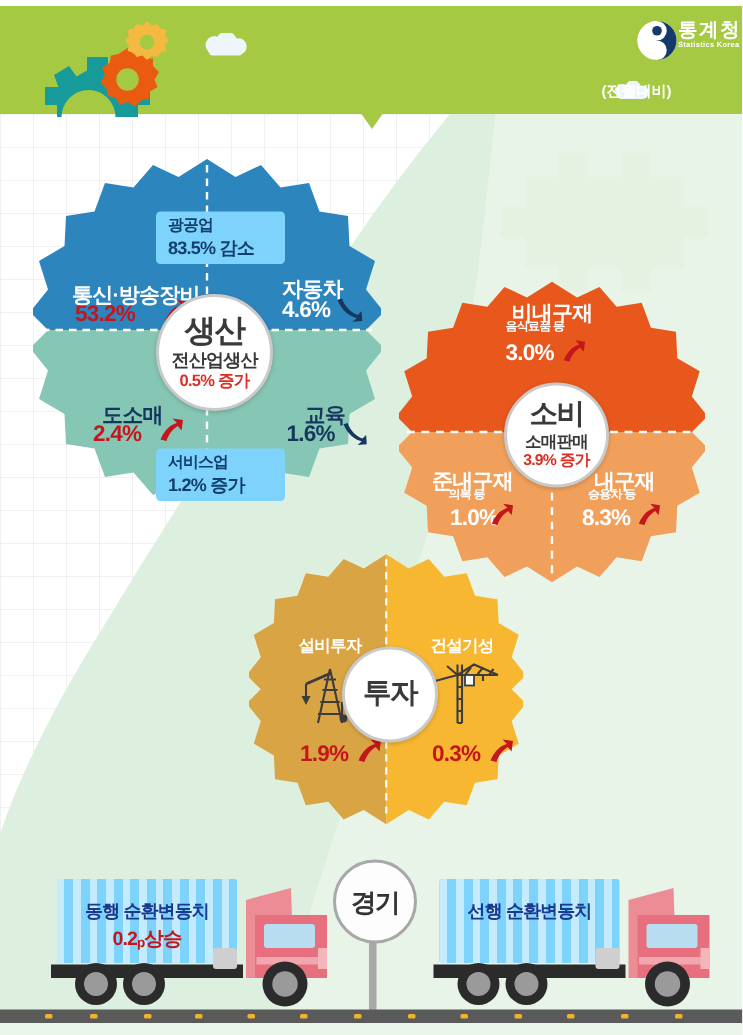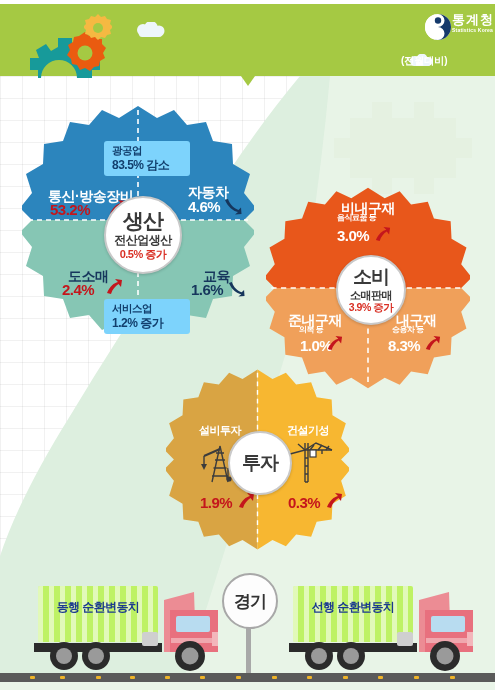--- a/index.html
+++ b/index.html
@@ -74,21 +74,21 @@
 
   
   .m-lab{position:absolute;font-size:14px;font-weight:bold;letter-spacing:-.5px;white-space:nowrap;}
   .m-lab2{position:absolute;font-size:8px;font-weight:bold;letter-spacing:-.5px;white-space:nowrap;}
   .m-val{position:absolute;font-size:15px;font-weight:bold;letter-spacing:-.5px;white-space:nowrap;}
   .c-navy{color:#16365c;}
   .c-white{color:#ffffff;}
   .c-red{color:#c4161c;}
 
   
-  .truck-box{position:absolute;background:#bef264;border-radius:2px;overflow:hidden;}
+  .truck-box{position:absolute;background:#7dd3fc;border-radius:2px;overflow:hidden;}
   .truck-box .stripes{position:absolute;left:0;top:0;right:0;bottom:0;
     background:repeating-linear-gradient(to right, rgba(255,255,255,.55) 0 5px, rgba(255,255,255,0) 5px 11px);}
   .tb-l1{position:absolute;width:100%;text-align:center;font-size:12px;font-weight:bold;color:#1b3a8f;letter-spacing:-.6px;}
   .tb-l2{position:absolute;width:100%;text-align:center;font-size:13px;font-weight:bold;letter-spacing:-.6px;}
   .sub-p{font-size:9px;vertical-align:-1px;}
 
   .sign-circle{
     position:absolute;border-radius:50%;background:#fdfdfd;border:2px solid #a8a8a8;
     display:flex;align-items:center;justify-content:center;
     font-size:17px;font-weight:bold;color:#333;letter-spacing:-1px;
@@ -322,20 +322,21 @@
     <path d="M2 16 C5 9 9 6 13 5 L10 2 L17 3 L16 10 L13.5 7 C10.5 9 7.5 12 6 17 Z" fill="#c4161c"></path>
   </svg>
 
   <div class="hub" style="left:228px;top:431px;width:60px;height:60px;">
     <span class="h1" style="font-size:19px;">투자</span>
   </div>
 
   <div class="truck-box" style="left:38px;top:586px;width:120px;height:56px;">
     <div class="stripes"></div>
     <div class="tb-l1" style="top:13px;">동행 순환변동치</div>
+    <div class="tb-l2" style="top:31px;color:#c4161c;"><span>0.2</span><span class="sub-p">p</span><span>상승</span></div>
   </div>
   <svg class="abs" style="left:30px;top:586px;width:190px;height:96px;" viewBox="0 0 190 96">
 
     <rect x="4" y="57" width="128" height="9" fill="#2b2b2b"></rect>
     <rect x="112" y="46" width="16" height="14" rx="2" fill="#cfcfcf"></rect>
 
     <path d="M134 14 L164 6 L166 66 L134 66 Z" fill="#ec8c94"></path>
     <path d="M140 24 L188 24 L188 66 L140 66 Z" fill="#e8707e"></path>
     <rect x="146" y="30" width="34" height="16" rx="2" fill="#b8dcf0"></rect>
     <rect x="141" y="52" width="46" height="5" fill="#f0a7ae"></rect>

